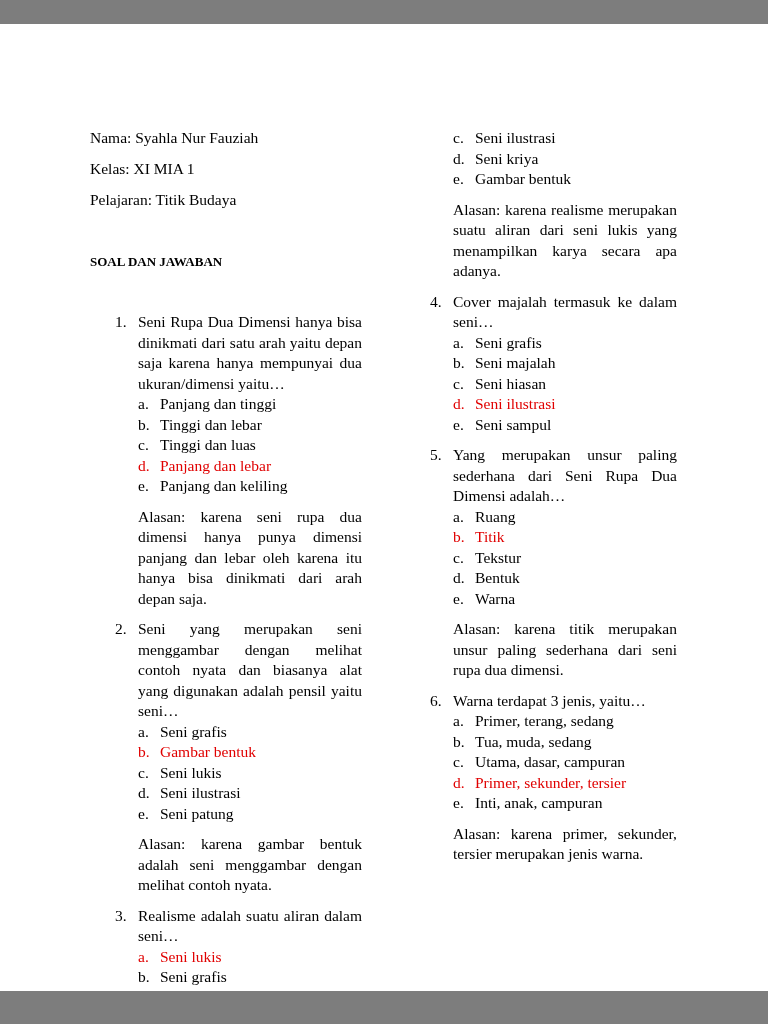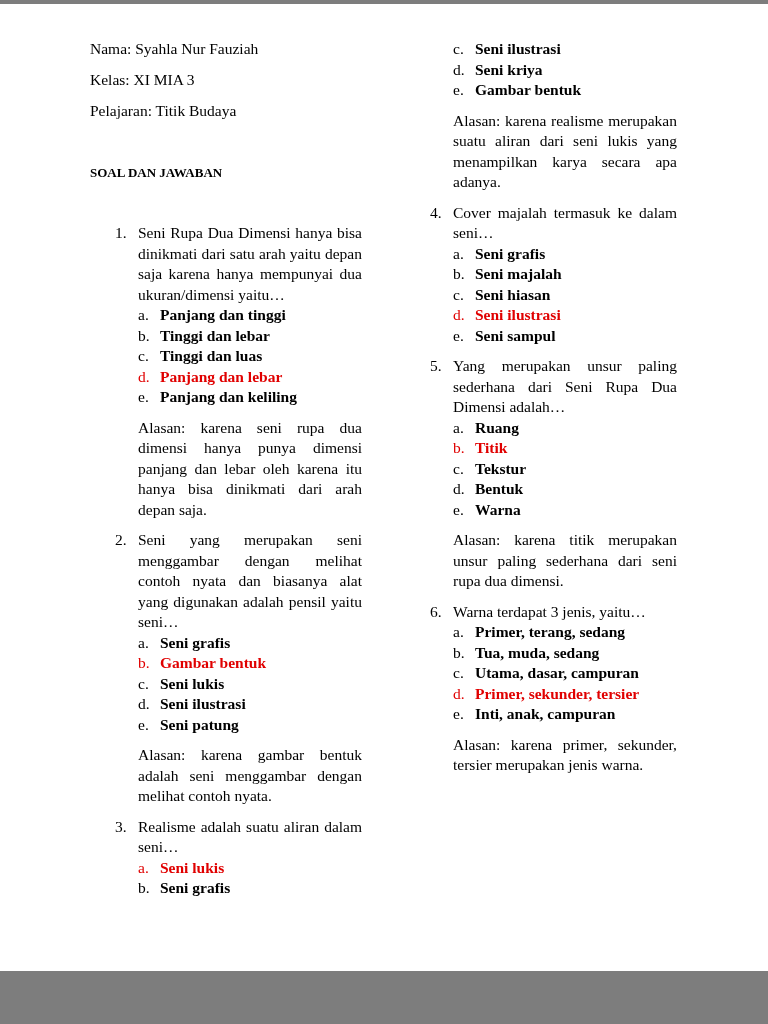--- a/index.html
+++ b/index.html
@@ -5,57 +5,57 @@
   * { margin: 0; padding: 0; box-sizing: border-box; }
   html, body {
     width: 768px; height: 1024px; overflow: hidden;
     font-family: "Liberation Serif", serif;
   }
   .canvas {
     position: relative; width: 768px; height: 1024px;
     background: var(--canvas-gray, #7d7d7d);
   }
   .page {
-    position: absolute; top: 4px; left: 0;
+    position: absolute; top: 24px; left: 0;
     width: 768px; height: 967px;
     background: var(--page-white, #ffffff);
     color: var(--text-black, #000000);
-    padding: 35px 0 0 90px;
+    padding: 104px 0 0 90px;
     font-size: 15.5px; line-height: 20.5px;
   }
   .cols { display: flex; gap: 43px; }
   .col { flex: 0 0 272px; width: 272px; }
 
   .meta { margin-bottom: 10.5px; }
   .heading {
     font-size: 13px; font-weight: bold;
     margin-top: 41px; margin-bottom: 40px;
   }
   .question { margin-bottom: 10px; }
   .q-head { display: flex; }
   .q-num { flex: 0 0 23px; margin-left: 25px; }
   .q-text { flex: 1; text-align: justify; }
   .opt { display: flex; margin-left: 48px; }
   .opt-label { flex: 0 0 22px; }
-  .opt-text { flex: 1; font-weight: bold; }
+  .opt-text { flex: 1; }
   .opt.correct { color: var(--accent-red, #e00000); }
   .alasan {
     margin-left: 48px; margin-bottom: 10px;
     text-align: justify;
   }
 </style>
 </head>
 <body>
 
 <div class="canvas">
   <div class="page">
     <div class="cols">
       <div class="col" id="col-0">
           <p class="meta">Nama: Syahla Nur Fauziah</p>
-          <p class="meta">Kelas: XI MIA 3</p>
+          <p class="meta">Kelas: XI MIA 1</p>
           <p class="meta">Pelajaran: Titik Budaya</p>
           <h2 class="heading">SOAL DAN JAWABAN</h2>
           <div class="question">
             <div class="q-head">
               <span class="q-num">1.</span>
               <div class="q-text">Seni Rupa Dua Dimensi hanya bisa dinikmati dari satu arah yaitu depan saja karena hanya mempunyai dua ukuran/dimensi yaitu…</div>
             </div>
             <div class="options">
               <div class="opt">
                 <span class="opt-label">a.</span>

